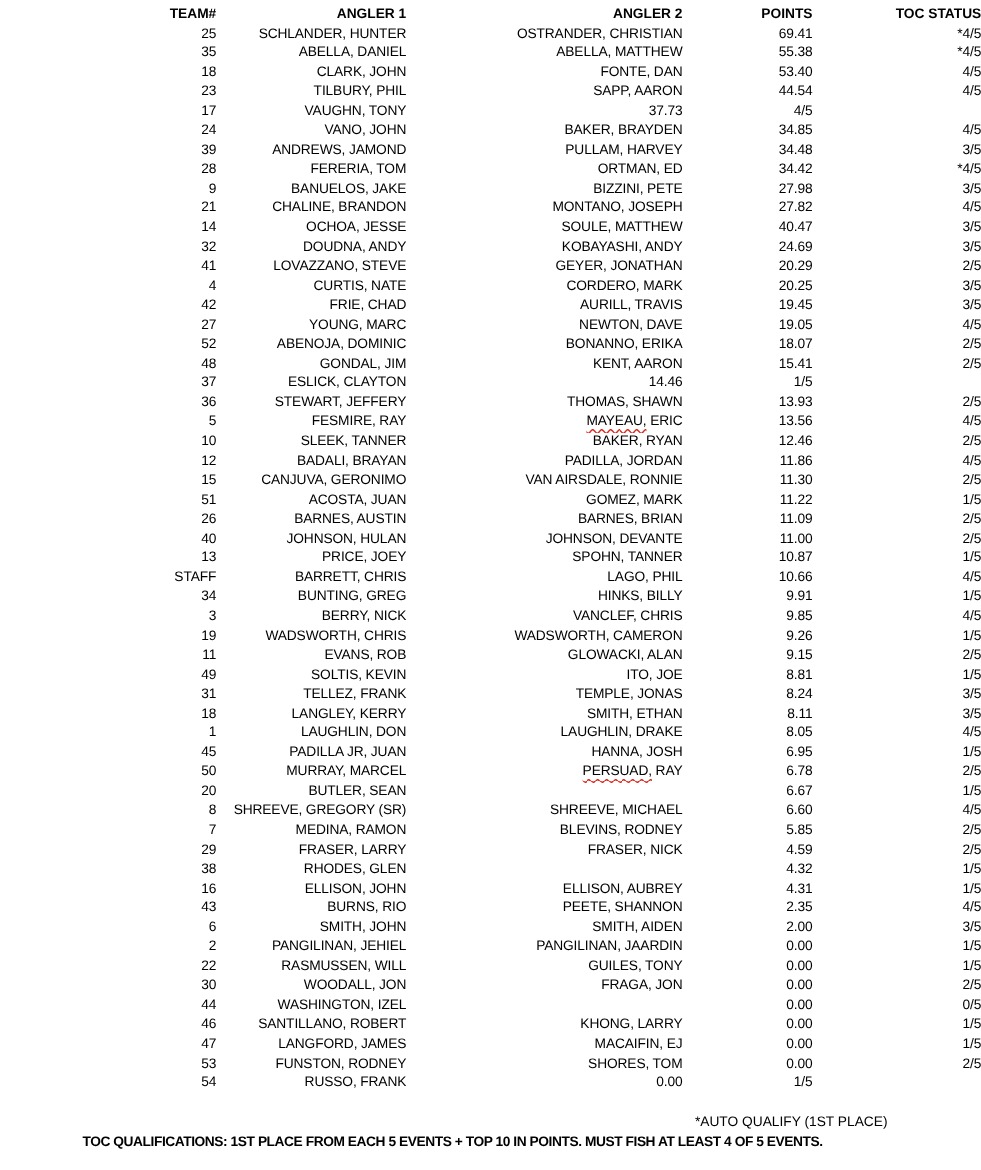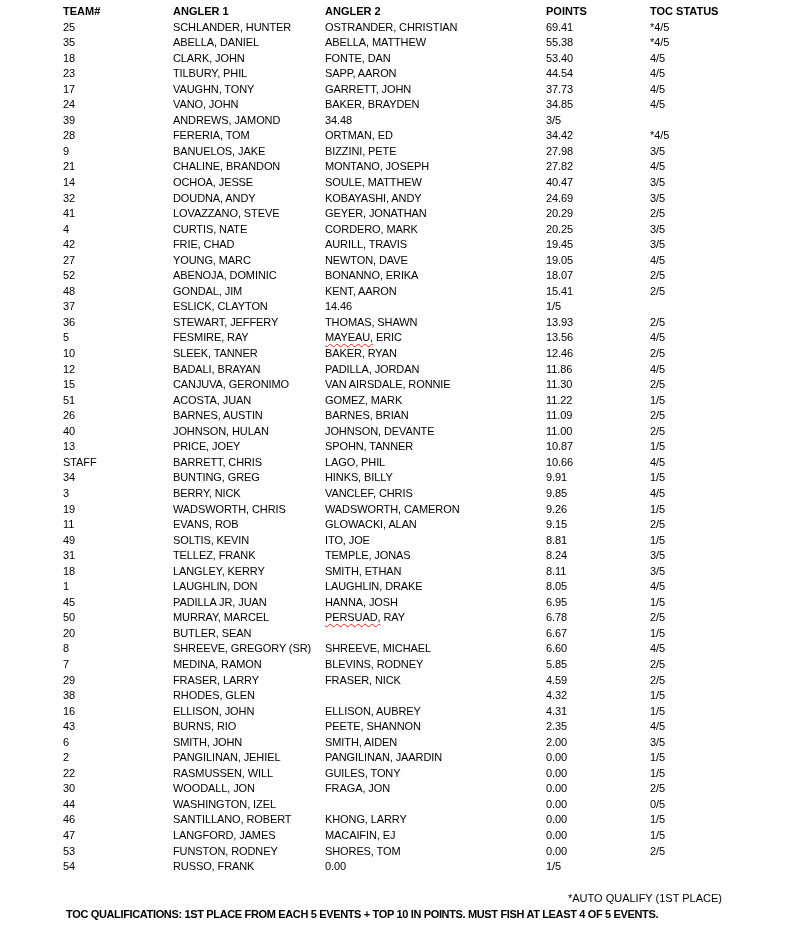--- a/index.html
+++ b/index.html
@@ -22,20 +22,21 @@
     width: 722px;
   }
   .row {
     display: grid;
     grid-template-columns: 110px 152px 221px 104px 135px;
     height: 15.55px;
     line-height: 15.55px;
     font-size: 11px;
     white-space: nowrap;
     letter-spacing: -0.1px;
+    text-align: right;
   }
   .row .cell {
     overflow: visible;
   }
   .header-row .cell {
     font-weight: bold;
     letter-spacing: 0;
   }
   .squiggle {
     text-decoration-line: underline;
@@ -47,21 +48,20 @@
   }
   .footer-note-1 {
     position: absolute;
     top: 891px;
     left: 0;
     width: 710px;
     text-align: right;
     font-size: 11px;
     line-height: 15px;
     white-space: nowrap;
-    margin-left: 12px;
   }
   .footer-note-2 {
     position: absolute;
     top: 907px;
     left: 66px;
     font-size: 11px;
     line-height: 15px;
     font-weight: bold;
     letter-spacing: -0.35px;
     white-space: nowrap;
@@ -103,34 +103,34 @@
       <div class="row">
         <div class="cell">23</div>
         <div class="cell">TILBURY, PHIL</div>
         <div class="cell">SAPP, AARON</div>
         <div class="cell">44.54</div>
         <div class="cell">4/5</div>
       </div>
       <div class="row">
         <div class="cell">17</div>
         <div class="cell">VAUGHN, TONY</div>
-        <div class="cell">GARRETT, JOHN</div>
         <div class="cell">37.73</div>
         <div class="cell">4/5</div>
       </div>
       <div class="row">
         <div class="cell">24</div>
         <div class="cell">VANO, JOHN</div>
         <div class="cell">BAKER, BRAYDEN</div>
         <div class="cell">34.85</div>
         <div class="cell">4/5</div>
       </div>
       <div class="row">
         <div class="cell">39</div>
         <div class="cell">ANDREWS, JAMOND</div>
+        <div class="cell">PULLAM, HARVEY</div>
         <div class="cell">34.48</div>
         <div class="cell">3/5</div>
       </div>
       <div class="row">
         <div class="cell">28</div>
         <div class="cell">FERERIA, TOM</div>
         <div class="cell">ORTMAN, ED</div>
         <div class="cell">34.42</div>
         <div class="cell">*4/5</div>
       </div>

